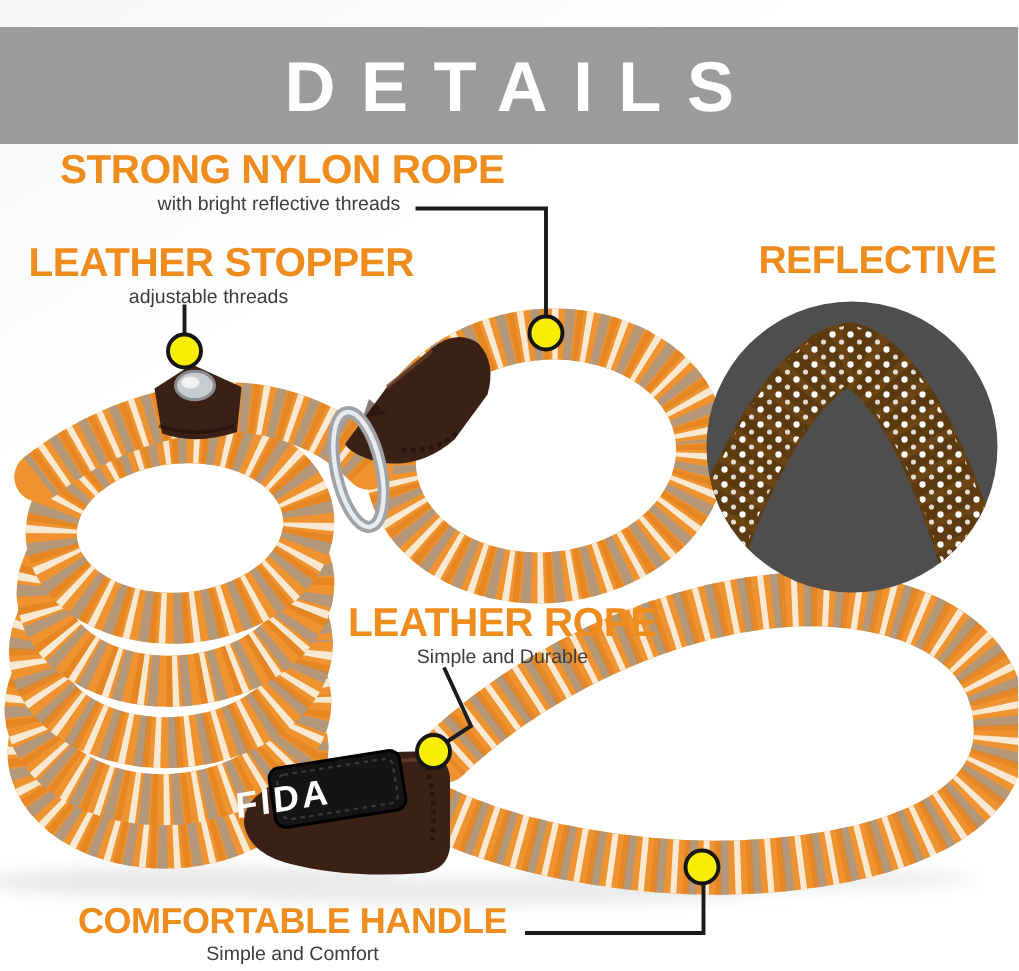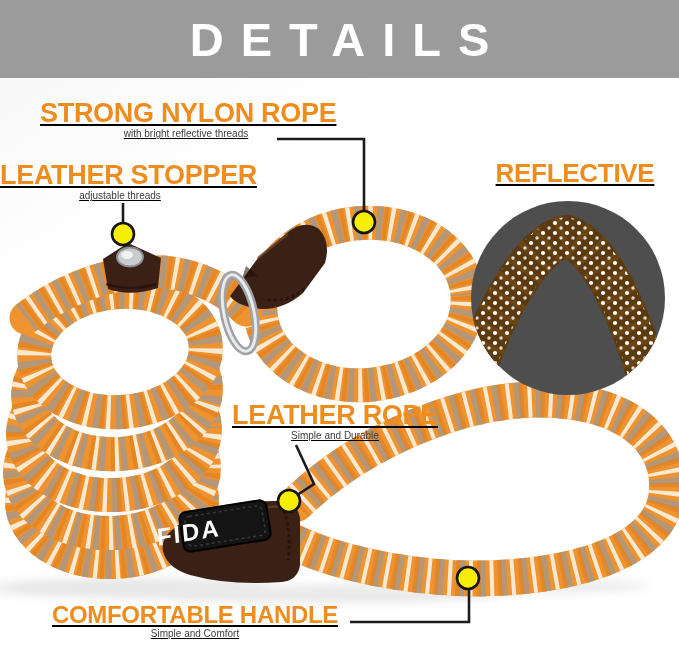--- a/index.html
+++ b/index.html
@@ -5,31 +5,31 @@
   :root{
     --accent:#EF8C1E; --header-bg:#9B9B9B; --header-text:#FFFFFF;
     --subtitle-text:#3C3C3C; --rope-orange:#EE9330; --rope-fleck-gray:#A5988A;
     --rope-fleck-white:#FAF3E4; --leather-brown:#3B2015; --callout-dot:#F8EE04;
     --reflective-bg:#4E4E4E; --reflective-rope:#5C3A10;
   }
   html,body{margin:0;padding:0;background:#fff;}
   .stage{position:relative;width:679px;height:647px;overflow:hidden;
     font-family:"Liberation Sans",sans-serif;
     background:linear-gradient(150deg,#f6f6f6 0%,#ffffff 30%);}
-  .header{position:absolute;left:0;top:0;width:679px;height:78px;
+  .header{position:absolute;left:0;top:18px;width:679px;height:78px;
     background:var(--header-bg);display:flex;align-items:center;justify-content:center;}
   .header span{color:var(--header-text);font-size:47px;font-weight:bold;
     letter-spacing:17px;text-indent:17px;line-height:1;}
   svg{position:absolute;left:0;top:0;}
-  .co{position:absolute;text-align:center;line-height:1.05;text-decoration:underline;}
+  .co{position:absolute;text-align:center;line-height:1.05;}
   .ct{color:var(--accent);font-weight:bold;font-size:27px;letter-spacing:-0.3px;white-space:nowrap;}
-  .cs{color:var(--subtitle-text);font-size:10px;margin-top:2px;white-space:nowrap;}
+  .cs{color:var(--subtitle-text);font-size:13px;margin-top:2px;white-space:nowrap;}
   .co-rope{left:40px;top:99px;width:292px;}
-  .co-stopper{left:0px;top:161px;width:240px;}
-  .co-reflective{left:490px;top:160px;width:170px;}
+  .co-stopper{left:0px;top:161px;width:240px;padding-left:19px;}
+  .co-reflective{left:500px;top:160px;width:170px;}
   .co-reflective .ct{font-size:26px;}
   .co-cover{left:232px;top:401px;width:206px;}
   .co-handle{left:40px;top:602px;width:310px;}
   .co-handle .ct{font-size:24px;}
   
   .rope-base{fill:none;stroke:var(--rope-orange);stroke-width:36;stroke-linecap:round;}
   .ring-base{fill:#fff;stroke:var(--rope-orange);stroke-width:34;}
   .fleck-g{fill:none;stroke:var(--rope-fleck-gray);stroke-width:36;stroke-dasharray:6 15;opacity:.8;stroke-linecap:butt;}
   .fleck-w{fill:none;stroke:var(--rope-fleck-white);stroke-width:36;stroke-dasharray:4 17;opacity:.9;stroke-linecap:butt;}
   .fleck-d{fill:none;stroke:#DD7A18;stroke-width:36;stroke-dasharray:4 17;opacity:.5;stroke-linecap:butt;}

